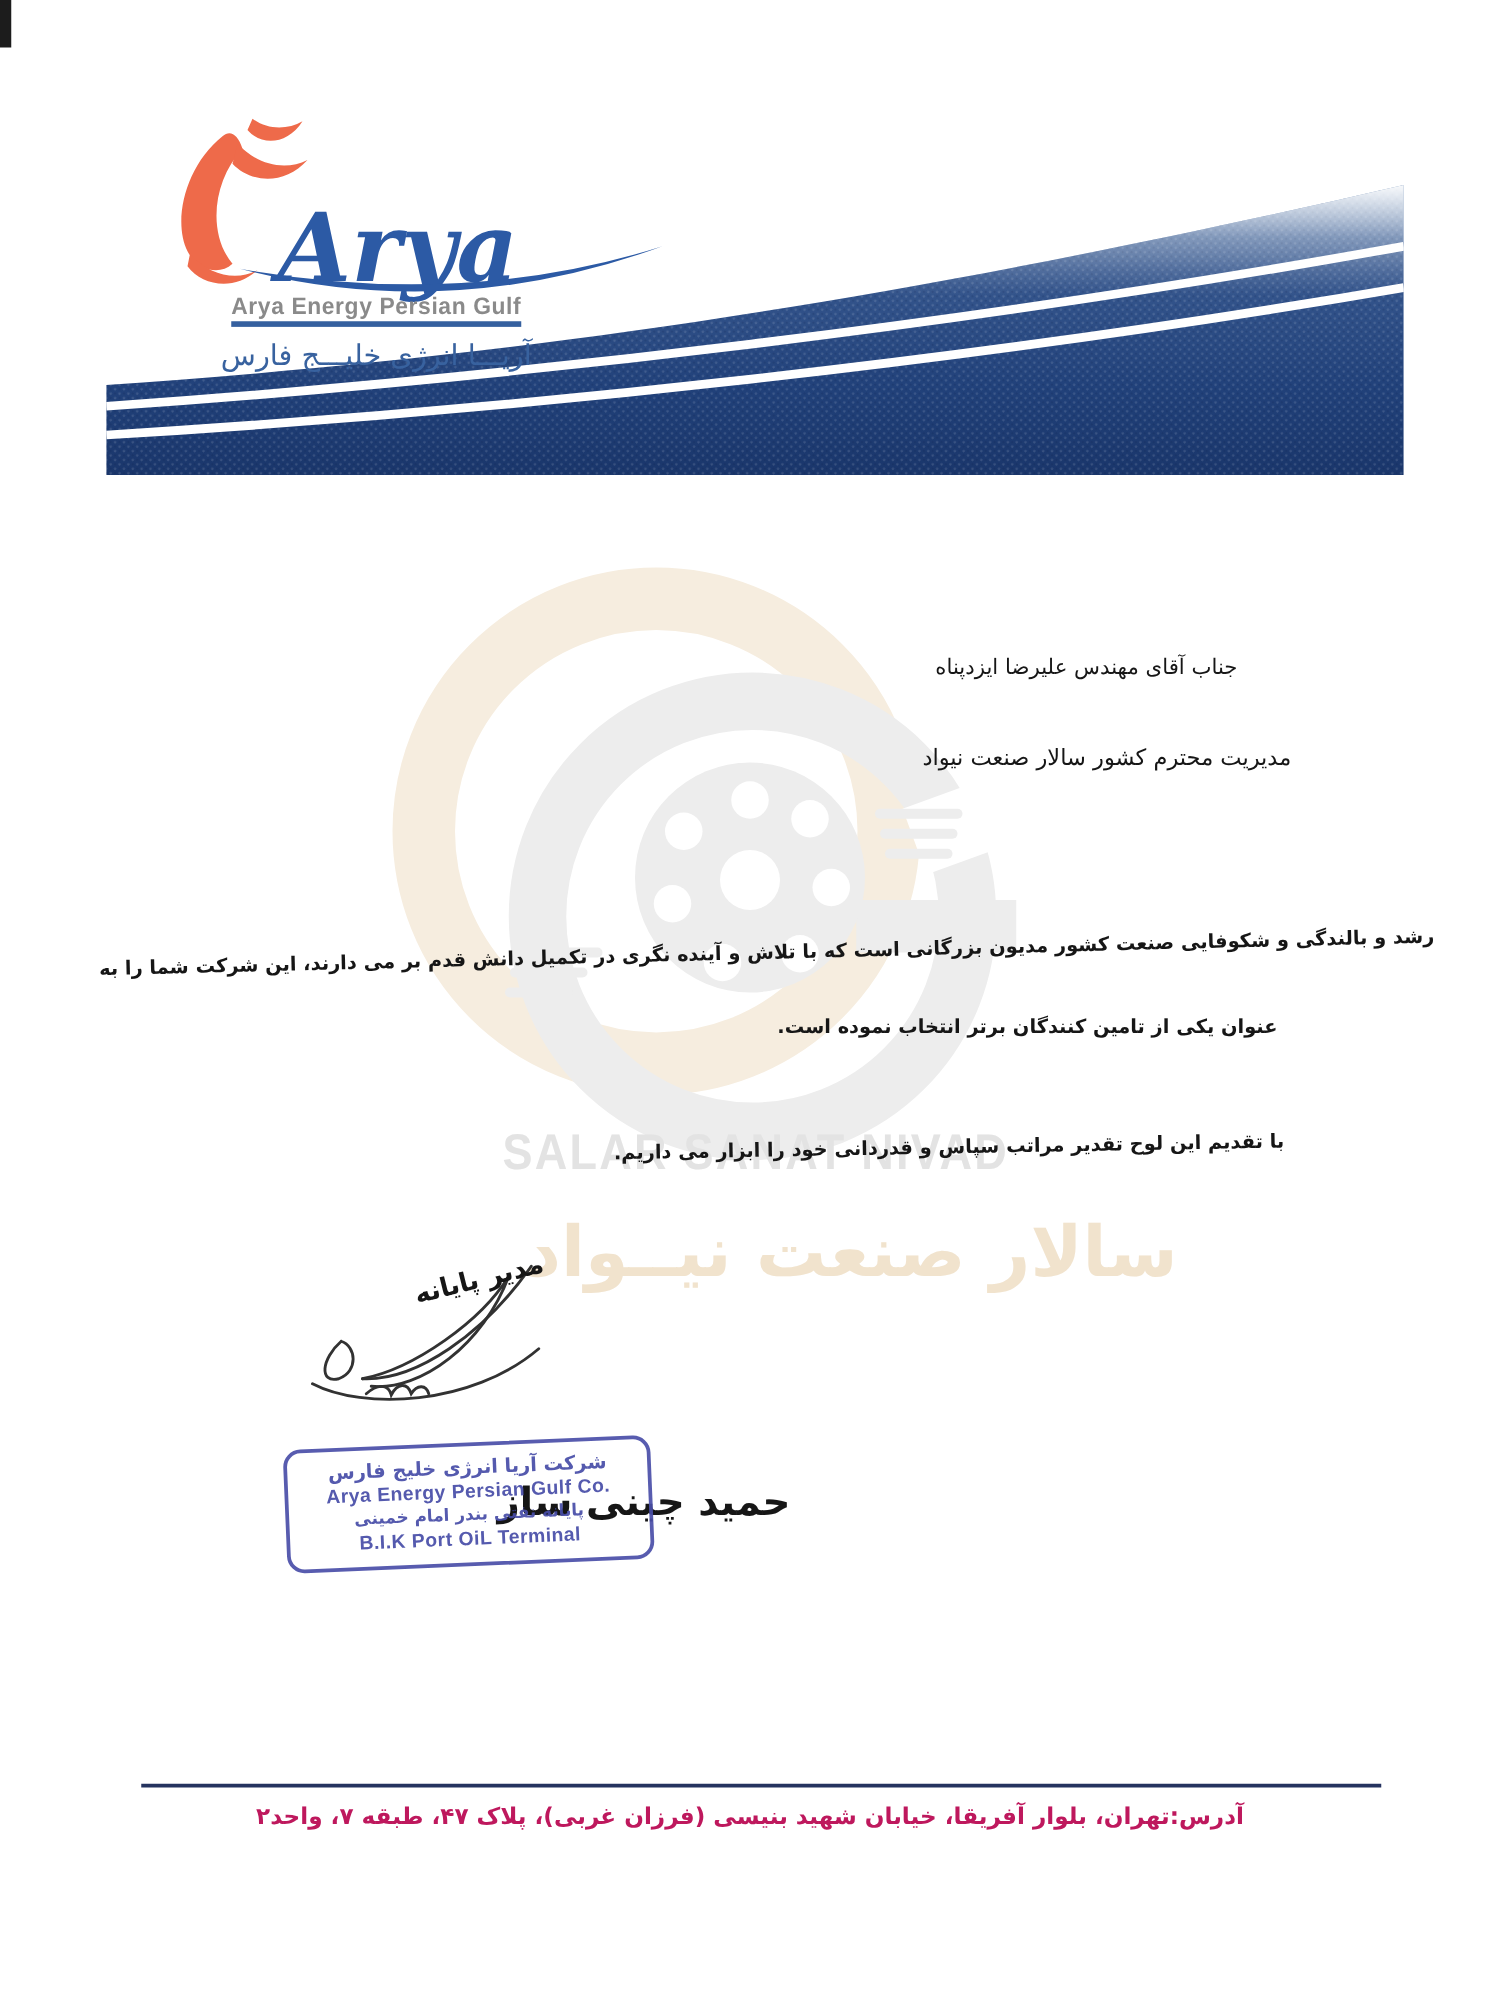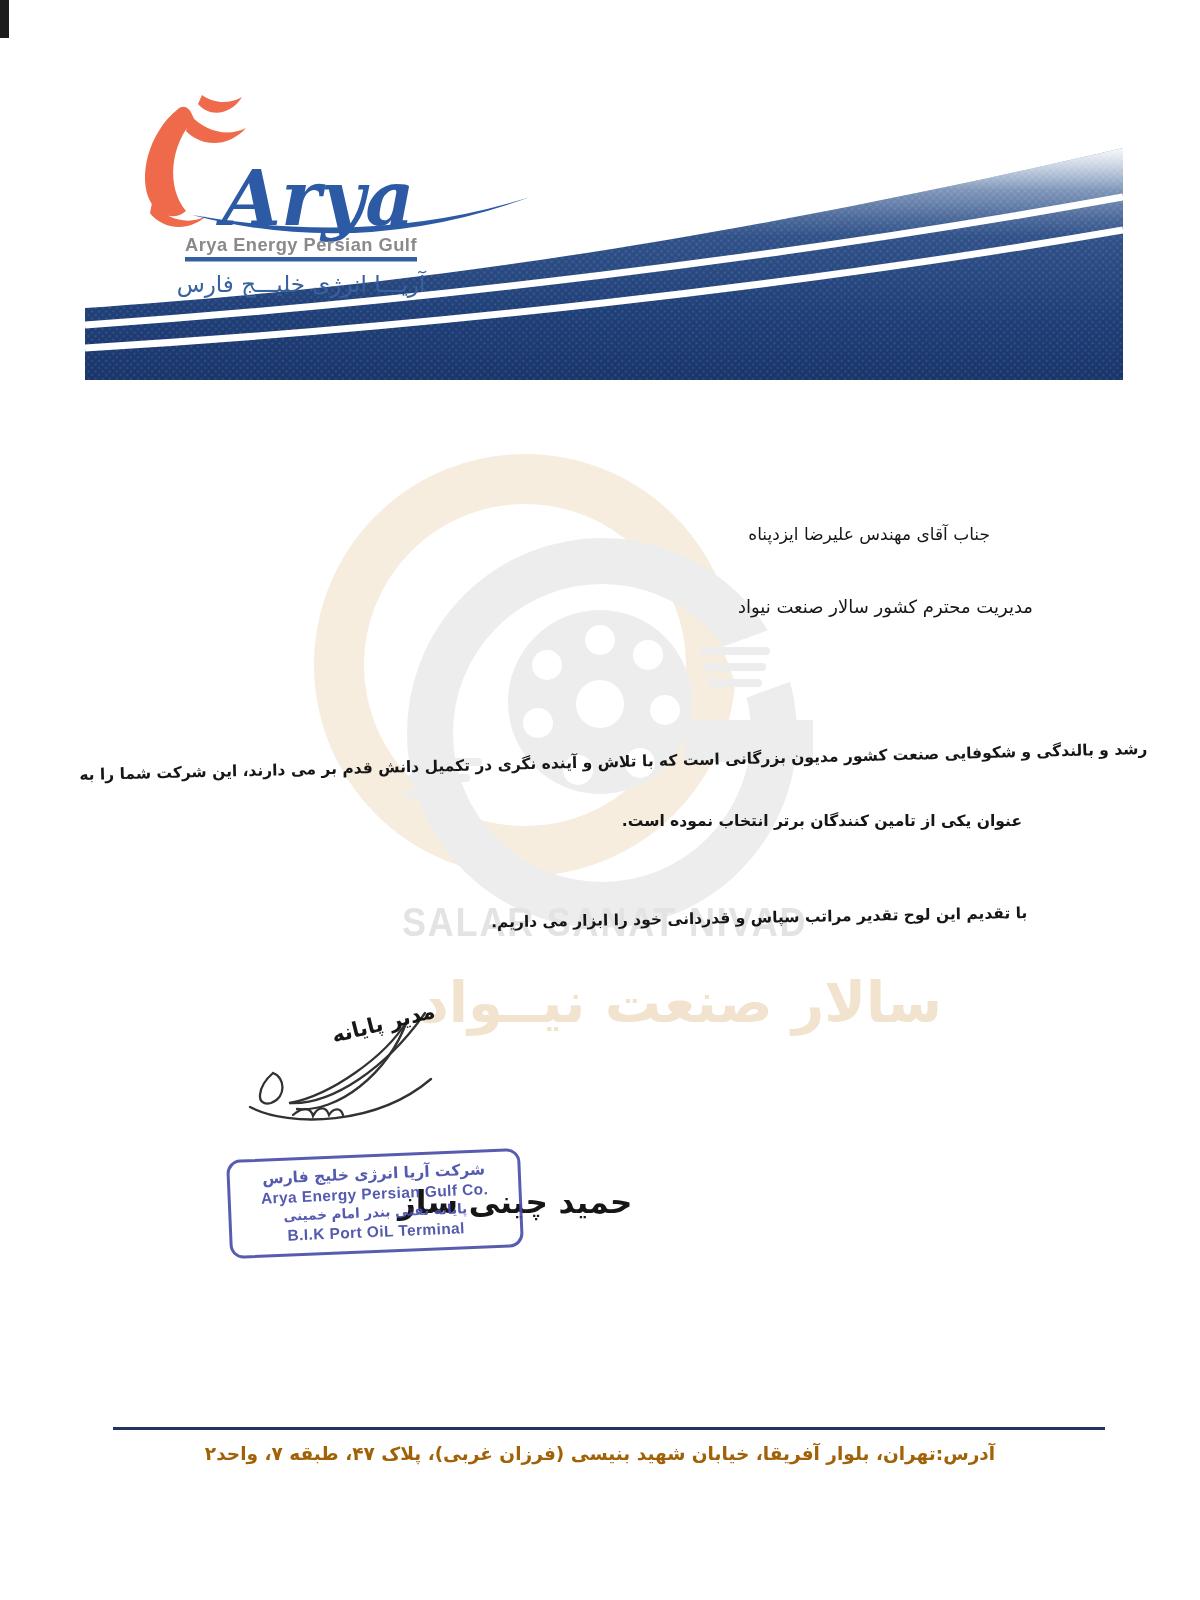--- a/index.html
+++ b/index.html
@@ -13,21 +13,21 @@
          color:#e3e3e3;font-size:40px;letter-spacing:2px;white-space:nowrap;
          transform:scaleX(.9);transform-origin:left top;}
   .wm-fa{direction:rtl;font-weight:bold;color:#f1e3cd;font-size:56px;letter-spacing:4px;white-space:nowrap;margin-top:32px;}
   .stamp{border:3px solid #4a4fa9;border-radius:14px;color:#474da8;text-align:center;
          width:280px;padding:7px 4px 8px 4px;background:rgba(255,255,255,0);
          transform:rotate(-2.4deg);transform-origin:center;line-height:1.3;opacity:.92;}
   .stamp .s-fa{direction:rtl;font-weight:bold;font-size:15.5px;white-space:nowrap;}
   .stamp .s-fa2{direction:rtl;font-weight:bold;font-size:13.5px;white-space:nowrap;}
   .stamp .s-en{font-family:"Liberation Sans","DejaVu Sans",sans-serif;font-weight:bold;
                font-size:15.5px;letter-spacing:.4px;white-space:nowrap;}
-  .footer-text{direction:rtl;text-align:center;font-weight:bold;color:#a16207;white-space:pre;}
+  .footer-text{direction:rtl;text-align:center;font-weight:bold;color:#be185d;white-space:pre;}
 </style>
 </head>
 <body>
 
 <div id="page">
 
   <div class="abs" style="left:0;top:0;width:9px;height:38px;background:#1c1c1c;"></div>
 
   <svg class="abs" style="left:300px;top:420px;z-index:1;" width="560" height="620" viewBox="0 0 560 620">
 

